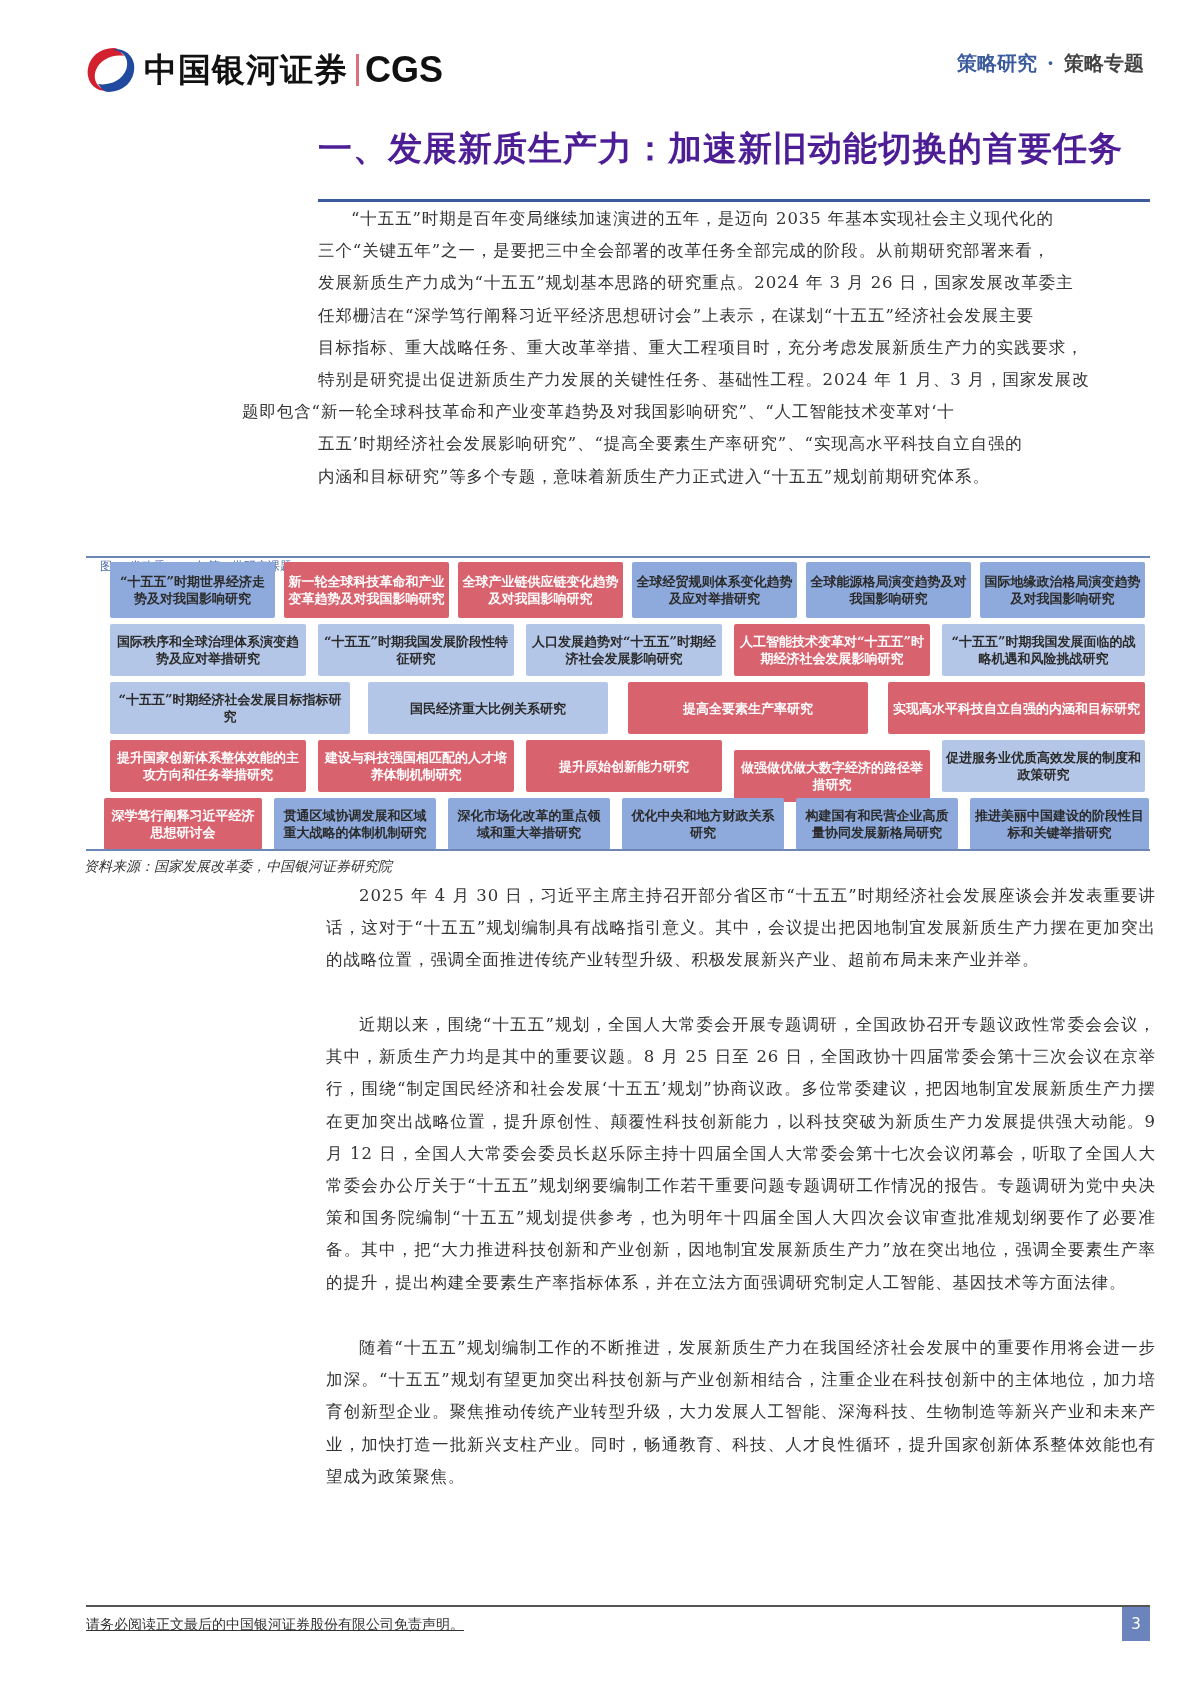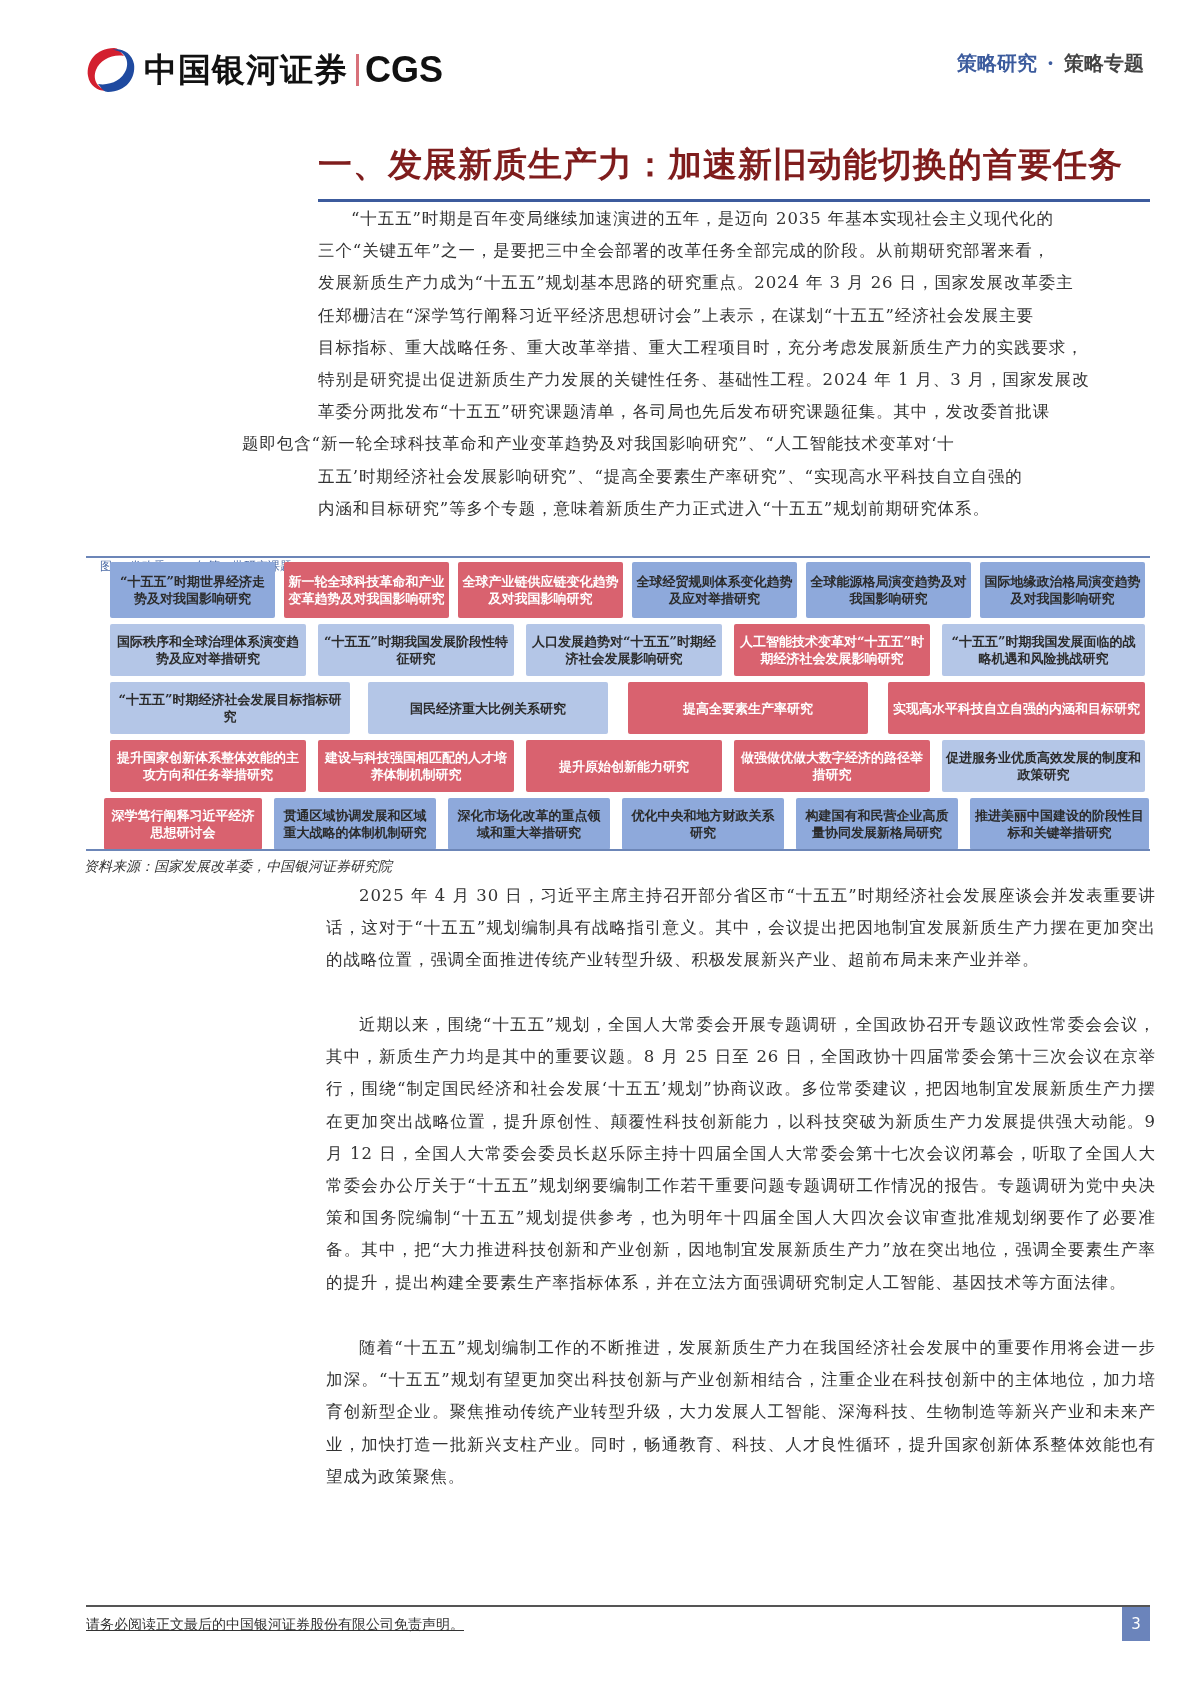--- a/index.html
+++ b/index.html
@@ -13,22 +13,22 @@
   .logo-mark { width: 52px; height: 48px; position: relative; }
   .logo-text { font-family: "DejaVu Sans", "Liberation Sans", sans-serif; font-weight: bold; font-size: 33px; color: #111; margin-left: 8px; letter-spacing: 1px; }
   .logo-sep { width: 3px; height: 32px; background: #d8717a; margin: 0 6px 0 8px; }
   .logo-en { font-family: "Liberation Sans", "DejaVu Sans", sans-serif; font-weight: bold; font-size: 36px; color: #111; }
   .header-right { position: absolute; right: 56px; top: 50px; font-size: 20px; font-weight: bold; }
   .header-right .a { color: #3c5b9d; }
   .header-right .dot { color: #3c5b9d; margin: 0 10px; }
   .header-right .b { color: #444; }
 
   .section-title {
-    position: absolute; left: 318px; top: 142px;
-    font-size: 34px; font-weight: bold; color: #7f1d1d; letter-spacing: 1px;
+    position: absolute; left: 318px; top: 126px;
+    font-size: 34px; font-weight: bold; color: #4c1d95; letter-spacing: 1px;
     font-family: "DejaVu Serif", serif;
   }
   .title-rule { position: absolute; left: 318px; top: 199px; width: 832px; height: 3px; background: #3c5b9d; }
 
   .para { position: absolute; font-size: 16.5px; line-height: 32.2px; color: #333; text-align: justify; letter-spacing: 0.9px; }
   .p1 { left: 318px; top: 203px; width: 830px; }
   .p1 .line { display: block; white-space: nowrap; }
 
   .fig-title { position: absolute; left: 100px; top: 533px; font-size: 12px; color: #4f6ea8; font-family: Liberation Serif, serif; margin-top: 25px; }
   .fig-rule { position: absolute; left: 86px; top: 556px; width: 1064px; height: 1.5px; background: #6c86b8; }
@@ -80,21 +80,20 @@
 <div class="section-title">一、发展新质生产力：加速新旧动能切换的首要任务</div>
 <div class="title-rule"></div>
 
 <div class="para p1">
   <span class="line" style="text-indent:2em">“十五五”时期是百年变局继续加速演进的五年，是迈向 2035 年基本实现社会主义现代化的</span>
   <span class="line">三个“关键五年”之一，是要把三中全会部署的改革任务全部完成的阶段。从前期研究部署来看，</span>
   <span class="line">发展新质生产力成为“十五五”规划基本思路的研究重点。2024 年 3 月 26 日，国家发展改革委主</span>
   <span class="line">任郑栅洁在“深学笃行阐释习近平经济思想研讨会”上表示，在谋划“十五五”经济社会发展主要</span>
   <span class="line">目标指标、重大战略任务、重大改革举措、重大工程项目时，充分考虑发展新质生产力的实践要求，</span>
   <span class="line">特别是研究提出促进新质生产力发展的关键性任务、基础性工程。2024 年 1 月、3 月，国家发展改</span>
-  <span class="line">革委分两批发布“十五五”研究课题清单，各司局也先后发布研究课题征集。其中，发改委首批课</span>
   <span class="line" style="margin-left:-76px">题即包含“新一轮全球科技革命和产业变革趋势及对我国影响研究”、“人工智能技术变革对‘十</span>
   <span class="line">五五’时期经济社会发展影响研究”、“提高全要素生产率研究”、“实现高水平科技自立自强的</span>
   <span class="line">内涵和目标研究”等多个专题，意味着新质生产力正式进入“十五五”规划前期研究体系。</span>
 </div>
 
 <div class="fig-title">图1：发改委 2024 年第一批研究课题</div>
 <div class="fig-rule"></div>
 
 <div class="grid">
 
@@ -112,21 +111,21 @@
   <div class="box lblue" style="left:832px;top:62px;width:203px;height:52px">“十五五”时期我国发展面临的战略机遇和风险挑战研究</div>
 
   <div class="box lblue" style="left:0;top:120px;width:240px;height:52px">“十五五”时期经济社会发展目标指标研究</div>
   <div class="box lblue" style="left:258px;top:120px;width:240px;height:52px">国民经济重大比例关系研究</div>
   <div class="box red" style="left:518px;top:120px;width:240px;height:52px">提高全要素生产率研究</div>
   <div class="box red" style="left:778px;top:120px;width:257px;height:52px">实现高水平科技自立自强的内涵和目标研究</div>
 
   <div class="box red" style="left:0;top:178px;width:196px;height:52px">提升国家创新体系整体效能的主攻方向和任务举措研究</div>
   <div class="box red" style="left:208px;top:178px;width:196px;height:52px">建设与科技强国相匹配的人才培养体制机制研究</div>
   <div class="box red" style="left:416px;top:178px;width:196px;height:52px">提升原始创新能力研究</div>
-  <div class="box red" style="left:624px;top:178px;width:196px;height:52px">做强做优做大数字经济的路径举措研究</div>
+  <div class="box red" style="left:624px;top:188px;width:196px;height:52px">做强做优做大数字经济的路径举措研究</div>
   <div class="box lblue" style="left:832px;top:178px;width:203px;height:52px">促进服务业优质高效发展的制度和政策研究</div>
 
   <div class="box red" style="left:-6px;top:236px;width:158px;height:52px">深学笃行阐释习近平经济思想研讨会</div>
   <div class="box blue" style="left:164px;top:236px;width:162px;height:52px">贯通区域协调发展和区域重大战略的体制机制研究</div>
   <div class="box blue" style="left:338px;top:236px;width:162px;height:52px">深化市场化改革的重点领域和重大举措研究</div>
   <div class="box blue" style="left:512px;top:236px;width:162px;height:52px">优化中央和地方财政关系研究</div>
   <div class="box blue" style="left:686px;top:236px;width:162px;height:52px">构建国有和民营企业高质量协同发展新格局研究</div>
   <div class="box blue" style="left:860px;top:236px;width:179px;height:52px">推进美丽中国建设的阶段性目标和关键举措研究</div>
 </div>
 

